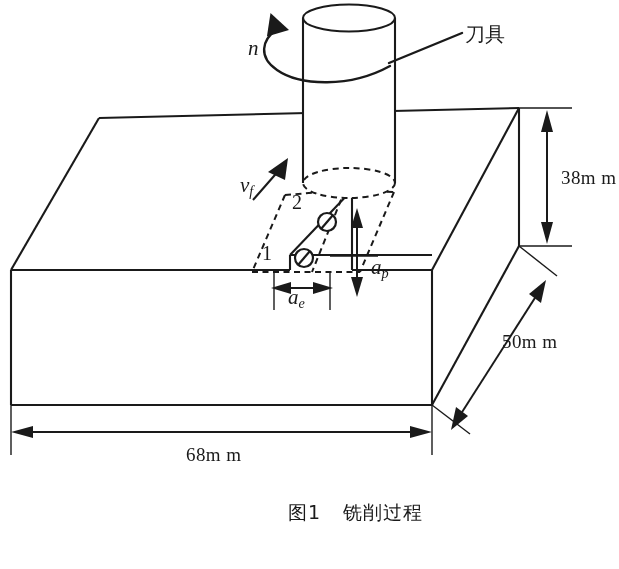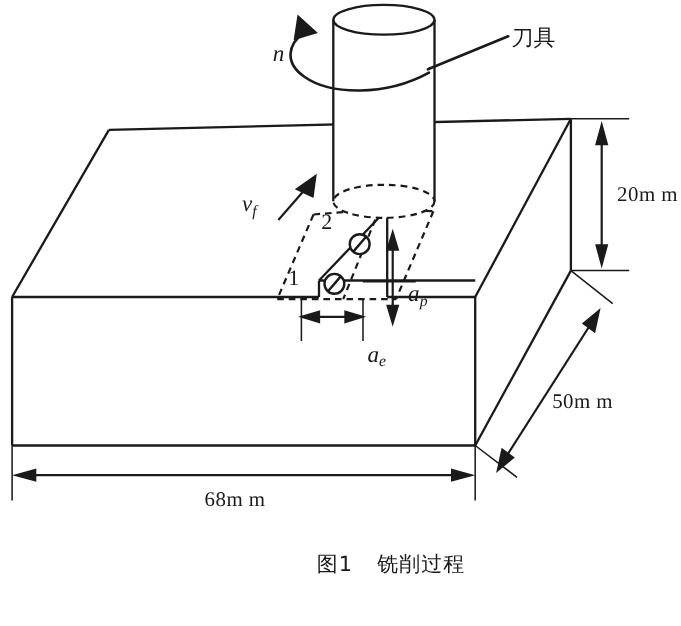--- a/index.html
+++ b/index.html
@@ -264,32 +264,32 @@
       <polygon class="arrowhead" points="11,432 33,438 33,426"></polygon>
       <polygon class="arrowhead" points="432,432 410,438 410,426"></polygon>
     </g>
 
   </svg>
 
   <div class="lbl lbl-cn" style="left:465px; top:24px;">刀具</div>
 
   <div class="lbl lbl-italic" style="left:248px; top:38px;">n</div>
 
-  <div class="lbl lbl-italic" style="left:220px; top:175px;"><span>v</span><span class="sub">f</span></div>
+  <div class="lbl lbl-italic" style="left:240px; top:175px;"><span>v</span><span class="sub">f</span></div>
 
   <div class="lbl lbl-num" style="left:292px; top:192px;">2</div>
 
   <div class="lbl lbl-num" style="left:262px; top:243px;">1</div>
 
-  <div class="lbl lbl-italic" style="left:288px; top:312px;margin-left:46px;"><span>a</span><span class="sub">e</span></div>
+  <div class="lbl lbl-italic" style="left:288px; top:287px;"><span>a</span><span class="sub">e</span></div>
 
   <div class="lbl lbl-italic" style="left:371px; top:257px;"><span>a</span><span class="sub">p</span></div>
 
-  <div class="lbl lbl-dim" style="left:561px; top:168px;">20m m</div>
-
-  <div class="lbl lbl-dim" style="left:502px; top:356px;">50m m</div>
+  <div class="lbl lbl-dim" style="left:561px; top:168px;">38m m</div>
+
+  <div class="lbl lbl-dim" style="left:502px; top:332px;">50m m</div>
 
   <div class="lbl lbl-dim" style="left:186px; top:445px;">68m m</div>
 
   <div class="caption-block caption-cn" style="top:500px;"><span>图1</span><span class="cap-gap"></span><span>铣削过程</span></div>
 
 
 </div>
 
 </body></html>

